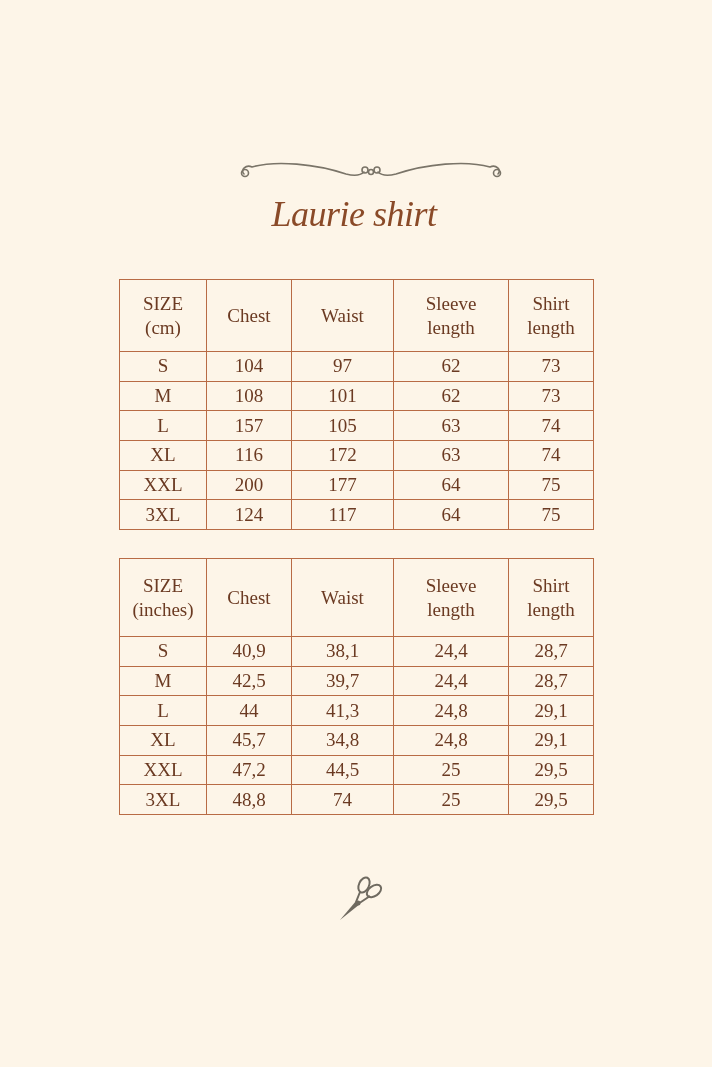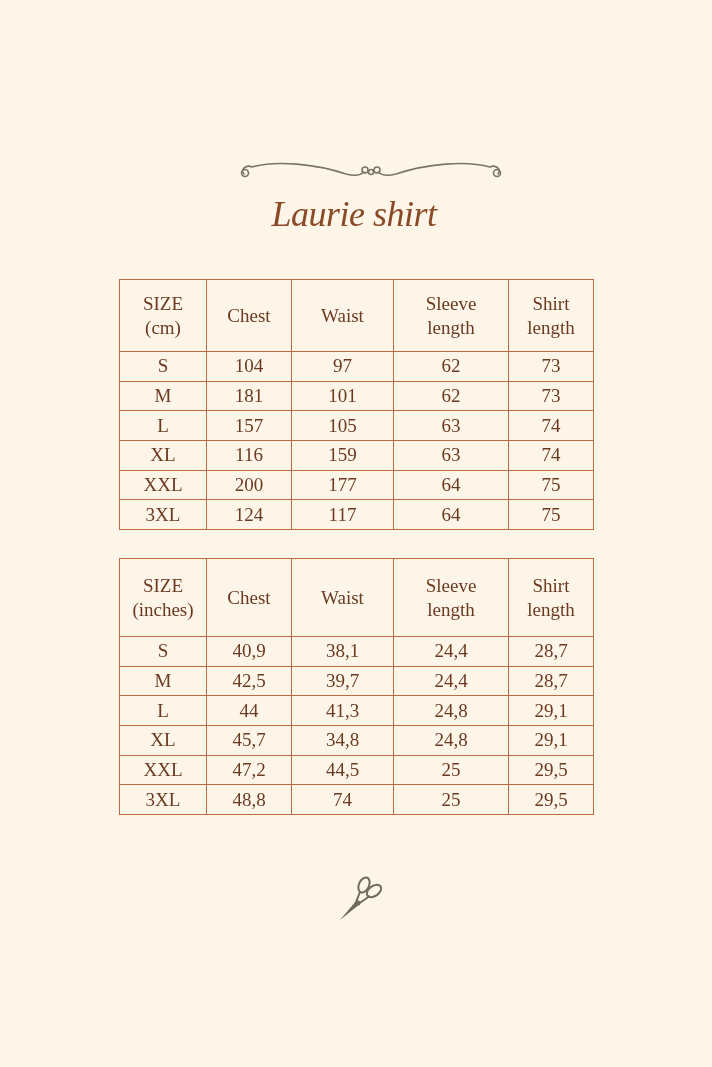--- a/index.html
+++ b/index.html
@@ -55,36 +55,36 @@
   <tbody id="tb1">
       <tr>
         <td>S</td>
         <td>104</td>
         <td>97</td>
         <td>62</td>
         <td>73</td>
       </tr>
       <tr>
         <td>M</td>
-        <td>181</td>
+        <td>108</td>
         <td>101</td>
         <td>62</td>
         <td>73</td>
       </tr>
       <tr>
         <td>L</td>
         <td>157</td>
         <td>105</td>
         <td>63</td>
         <td>74</td>
       </tr>
       <tr>
         <td>XL</td>
         <td>116</td>
-        <td>159</td>
+        <td>172</td>
         <td>63</td>
         <td>74</td>
       </tr>
       <tr>
         <td>XXL</td>
         <td>200</td>
         <td>177</td>
         <td>64</td>
         <td>75</td>
       </tr>

